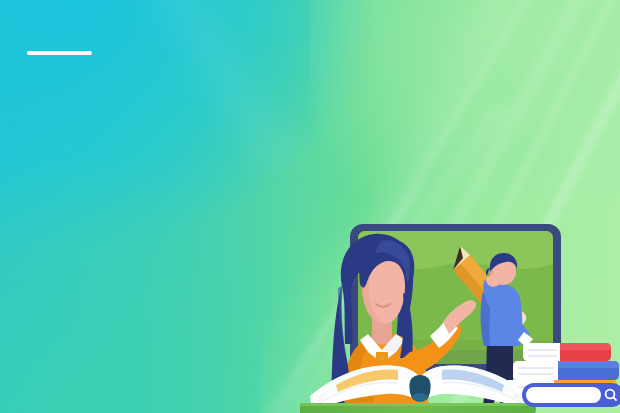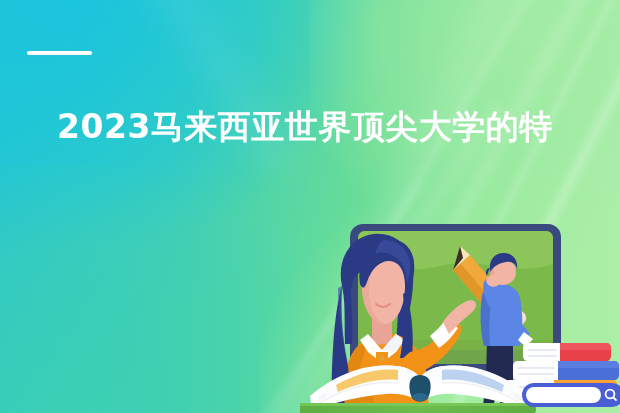--- a/index.html
+++ b/index.html
@@ -198,21 +198,20 @@
     <div class="streak s5"></div>
     <div class="streak s3"></div>
     <div class="streak s4"></div>
     <div class="streak s6"></div>
     <div class="streak s1"></div>
     <div class="streak s2"></div>
   </div>
 
   <div class="divider"></div>
 
-  <div class="headline">2023马来西亚世界顶尖大学的特</div>
 
   <div class="illustration">
     <svg width="320" height="213" viewBox="0 0 320 213" xmlns="http://www.w3.org/2000/svg">
 
       <defs>
         <clipPath id="screenClip">
           <rect x="58" y="31" width="195" height="133" rx="7"></rect>
         </clipPath>
         <linearGradient id="shelfGrad" x1="0" y1="0" x2="1" y2="0">
           <stop offset="0" stop-color="#5cae42"></stop>

